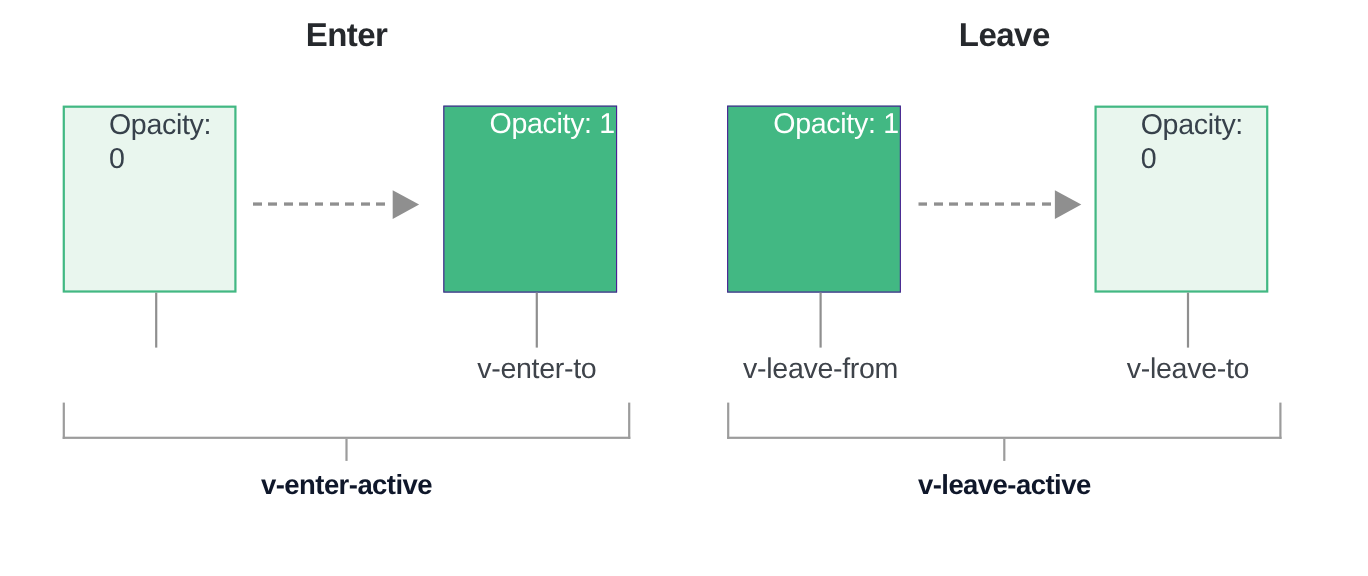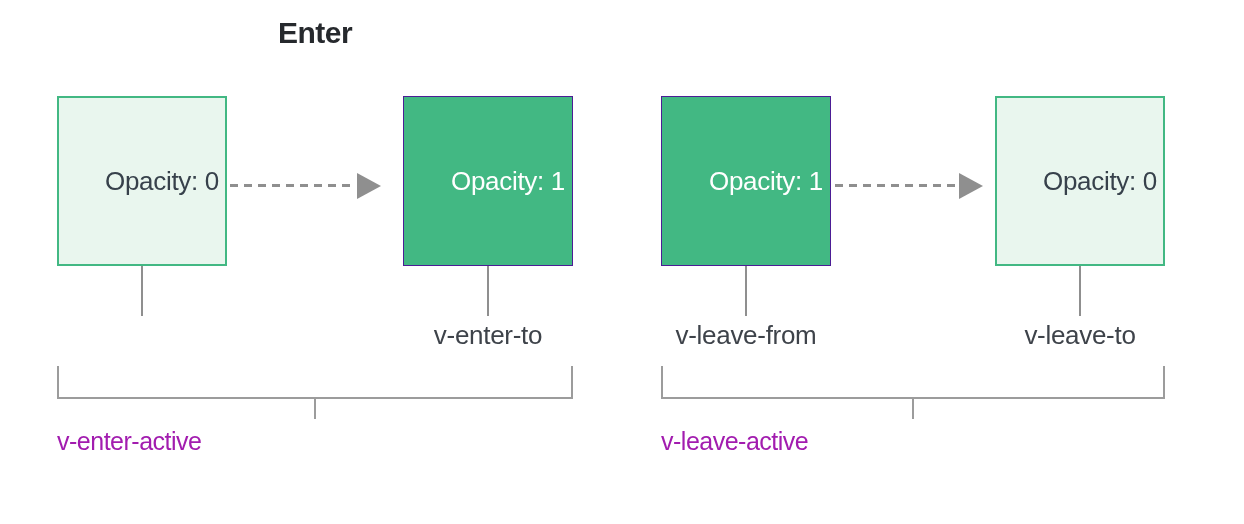--- a/index.html
+++ b/index.html
@@ -18,23 +18,23 @@
   .phase-title {
     position: absolute; top: 0; left: 0; right: 0;
     text-align: center;
     font-size: 30px; font-weight: bold; letter-spacing: -0.5px;
     color: #26292d;
     line-height: 34px;
   }
 
   .box {
     position: absolute; top: 80px;
-    width: 170px; height: 170px;
+    width: 158px; height: 170px;
     box-sizing: border-box;
-    display: flex; align-items: center; justify-content: center;
+    display: flex; justify-content: center;
     font-size: 26px; letter-spacing: -0.3px; padding-left: 40px;
   }
   .box.outline {
     background: #e9f6ee;
     border: 2px solid #42b883;
     color: #37414b;
   }
   .box.solid {
     background: #42b883;
     border: 1px solid #4c1d95;
@@ -92,23 +92,23 @@
   .bracket-stem {
     position: absolute; top: 383px;
     width: 2px; height: 20px;
     background: #9c9c9c;
   }
   .enter .bracket-stem { left: 257px; }
   .leave .bracket-stem { left: 251px; }
 
   .active-label {
     position: absolute; top: 408px; left: 0; right: 0;
-    text-align: left;
-    font-size: 25px; font-weight: normal; letter-spacing: -0.5px;
-    color: #a21caf;
+    text-align: center;
+    font-size: 25px; font-weight: bold; letter-spacing: -0.5px;
+    color: #0f172a;
     line-height: 34px;
   }
 </style>
 </head>
 <body>
 
 <div class="canvas">
 
   <div class="phase-group enter">
     <div class="phase-title">Enter</div>
@@ -129,20 +129,21 @@
 
     <div class="class-label pos-to">v-enter-to</div>
 
     <div class="bracket"></div>
     <div class="bracket-stem"></div>
 
     <div class="active-label">v-enter-active</div>
   </div>
 
   <div class="phase-group leave">
+    <div class="phase-title">Leave</div>
 
     <div class="box solid pos-from">
       <span>Opacity: 1</span>
     </div>
 
     <div class="dashed-line"></div>
     <div class="arrowhead"></div>
 
     <div class="box outline pos-to">
       <span>Opacity: 0</span>

